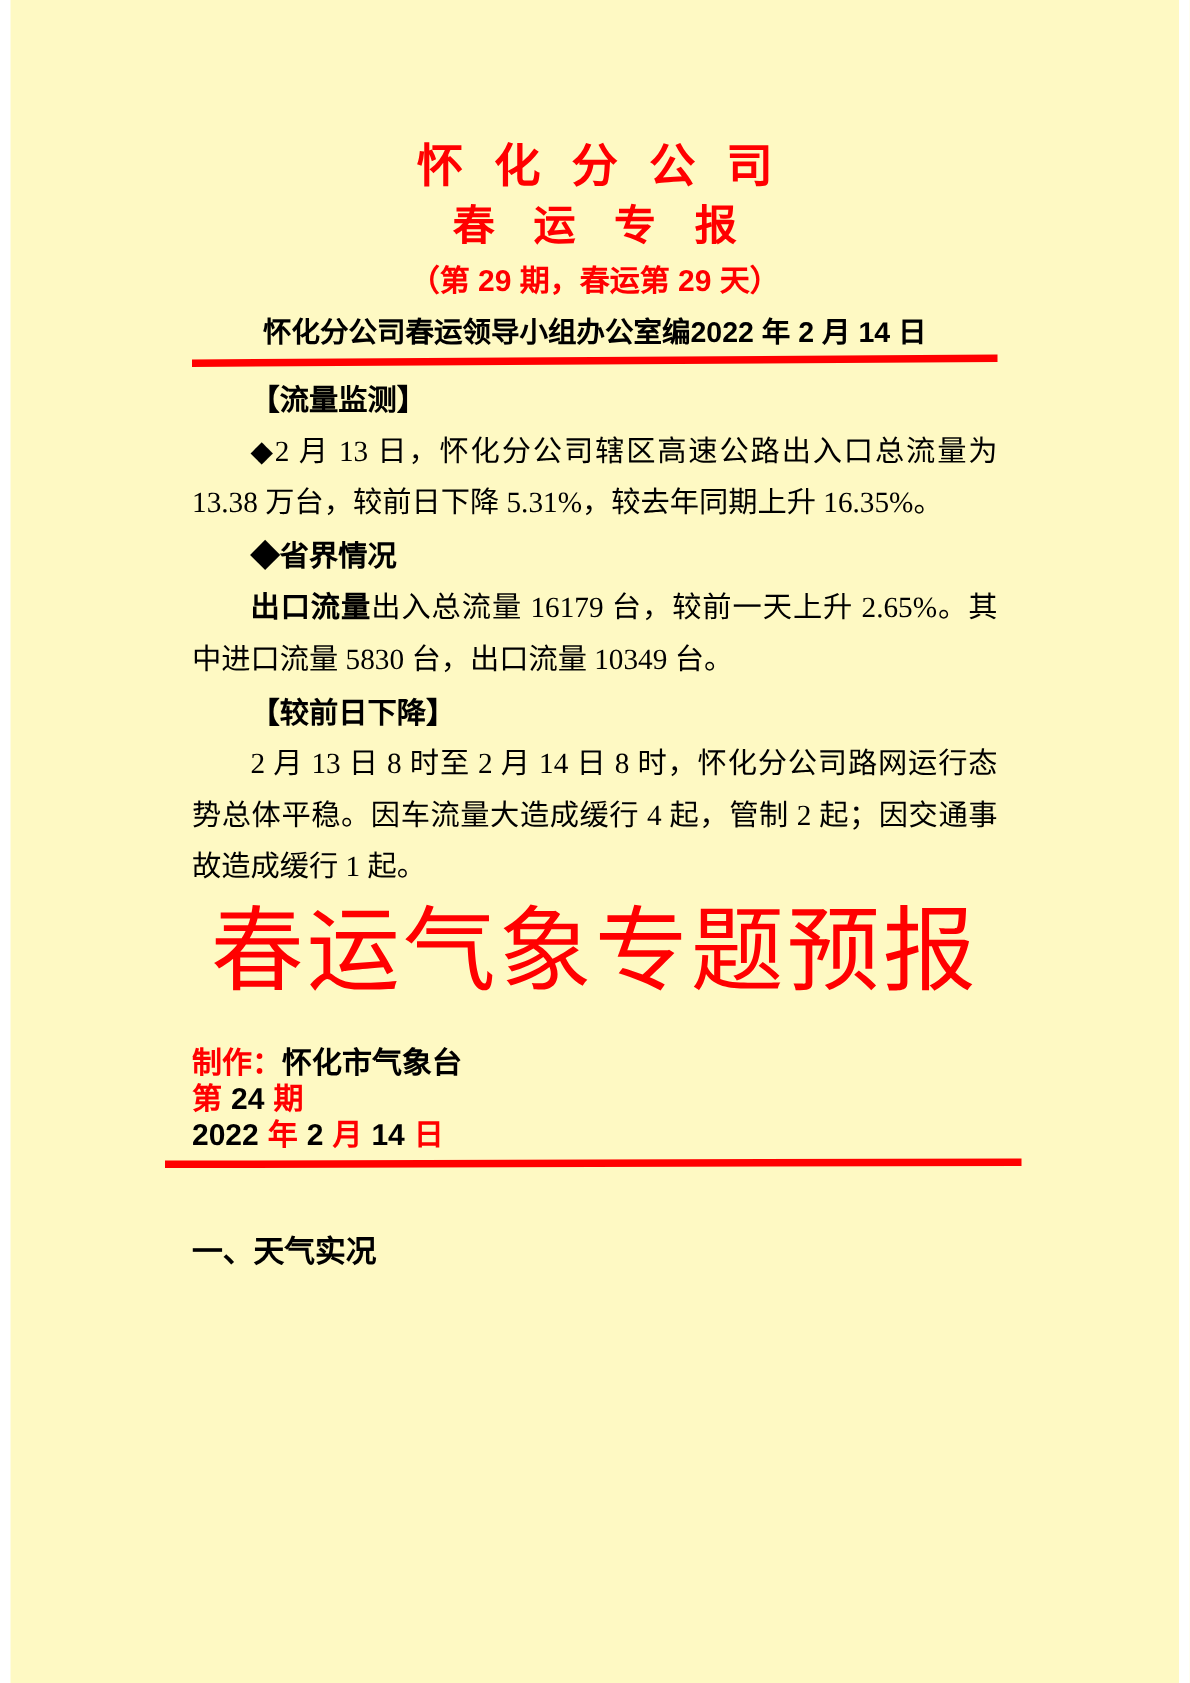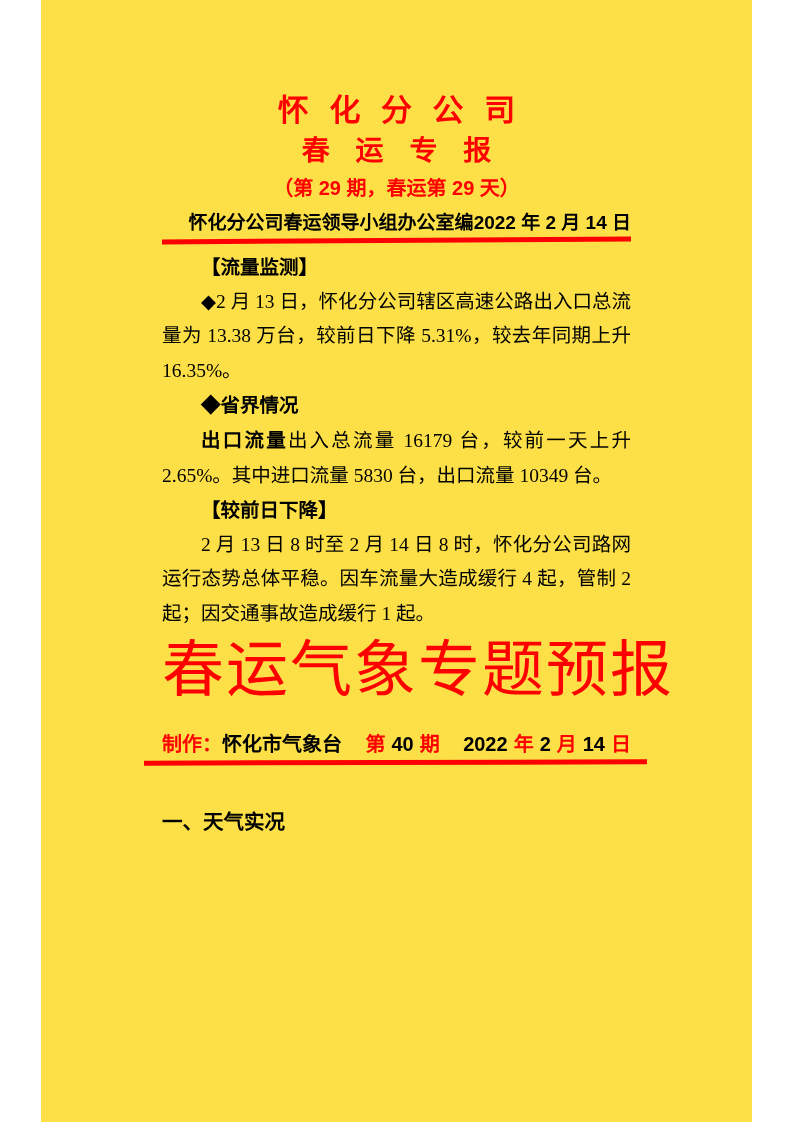--- a/index.html
+++ b/index.html
@@ -1,52 +1,52 @@
 <!DOCTYPE html>
 <html lang="zh-CN"><head>
 <meta charset="utf-8">
 <style>
   * { margin:0; padding:0; box-sizing:border-box; }
   html,body { background:#ffffff; }
   .page {
-    position:relative; width:711px; height:1122px; margin:0 auto;
-    background:#fde047; overflow:hidden; color:#000;
+    position:relative; width:779px; height:1122px; margin:0 auto;
+    background:#fef9c3; overflow:hidden; color:#000;
     font-family:"Liberation Serif","DejaVu Serif",serif;
   }
   .content { padding:90px 121px 0 121px; }
 
   
   .title { text-align:center; color:#ff0000; font-weight:bold;
            font-family:"Liberation Sans","DejaVu Sans",sans-serif; }
   .title.l1 { font-size:31px; line-height:42px; letter-spacing:6px; text-indent:6px; }
   .title.l2 { font-size:28px; line-height:38px; letter-spacing:9px; text-indent:9px; }
   .issue-line { margin-top:4px; text-align:center; color:#ff0000; font-weight:bold;
                 font-size:20px; line-height:28px;
                 font-family:"Liberation Sans","DejaVu Sans",sans-serif; }
-  .editor-row { margin-top:8px; display:flex; justify-content:flex-end; align-items:baseline;
+  .editor-row { margin-top:8px; display:flex; justify-content:center; align-items:baseline;
                 font-family:"Liberation Sans","DejaVu Sans",sans-serif;
                 font-weight:bold; font-size:19px; line-height:26px; }
   .rule { height:5px; background:#ff0000; }
   .rule-top { margin-top:2px; transform:rotate(-0.35deg); }
 
   
   .body-text { margin-top:7px; }
   .body-text p { font-size:19.5px; line-height:34.6px; text-align:justify; }
   .sec-h, .sec-sub { font-family:Liberation Sans, sans-serif;
                      font-weight:bold; font-size:19.5px; text-indent:2em; }
   .para { text-indent:2em; }
   .lead { font-family:"Liberation Sans","DejaVu Sans",sans-serif; font-weight:bold; }
 
   
   .banner { margin-top:2px; color:#ff0000; font-size:62px; line-height:72px;
             letter-spacing:2px; text-align:center; white-space:nowrap;
             font-family:"Liberation Serif","DejaVu Serif",serif; }
   .producer-row { margin-top:26px; display:flex; justify-content:space-between; align-items:baseline;
                   font-family:"Liberation Sans","DejaVu Sans",sans-serif;
-                  font-weight:bold; font-size:20px; line-height:24px; }
+                  font-weight:bold; font-size:20px; line-height:24px;flex-direction:column; }
   .producer-row .red { color:#ff0000; }
   .grp { white-space:nowrap; }
   .issue-grp span + span, .date-grp span + span { margin-left:6px; }
   .rule-bottom { margin:4px -16px 0 -18px; transform:rotate(-0.15deg); }
 
   .sec-one { margin-top:44px; font-family:"Liberation Sans","DejaVu Sans",sans-serif;
              font-weight:bold; font-size:20.5px; line-height:26px; color:#000; }
 </style>
 </head>
 <body>
@@ -72,21 +72,21 @@
       <p class="para"><span class="lead">出口流量</span><span>出入总流量 16179 台，较前一天上升 2.65%。其中进口流量 5830 台，出口流量 10349 台。</span></p>
       <p class="sec-h">【较前日下降】</p>
       <p class="para">2 月 13 日 8 时至 2 月 14 日 8 时，怀化分公司路网运行态势总体平稳。因车流量大造成缓行 4 起，管制 2 起；因交通事故造成缓行 1 起。</p>
     </main>
 
     <div class="banner">春运气象专题预报</div>
 
     <div class="producer-row">
       <span class="grp"><span class="red">制作：</span><span>怀化市气象台</span></span>
       <span class="grp issue-grp">
-        <span class="red">第</span><span>40</span><span class="red">期</span>
+        <span class="red">第</span><span>24</span><span class="red">期</span>
       </span>
       <span class="grp date-grp">
         <span>2022</span><span class="red">年</span><span>2</span><span class="red">月</span><span>14</span><span class="red">日</span>
       </span>
     </div>
 
     <div class="rule rule-bottom"></div>
 
     <h3 class="sec-one">一、天气实况</h3>
 

